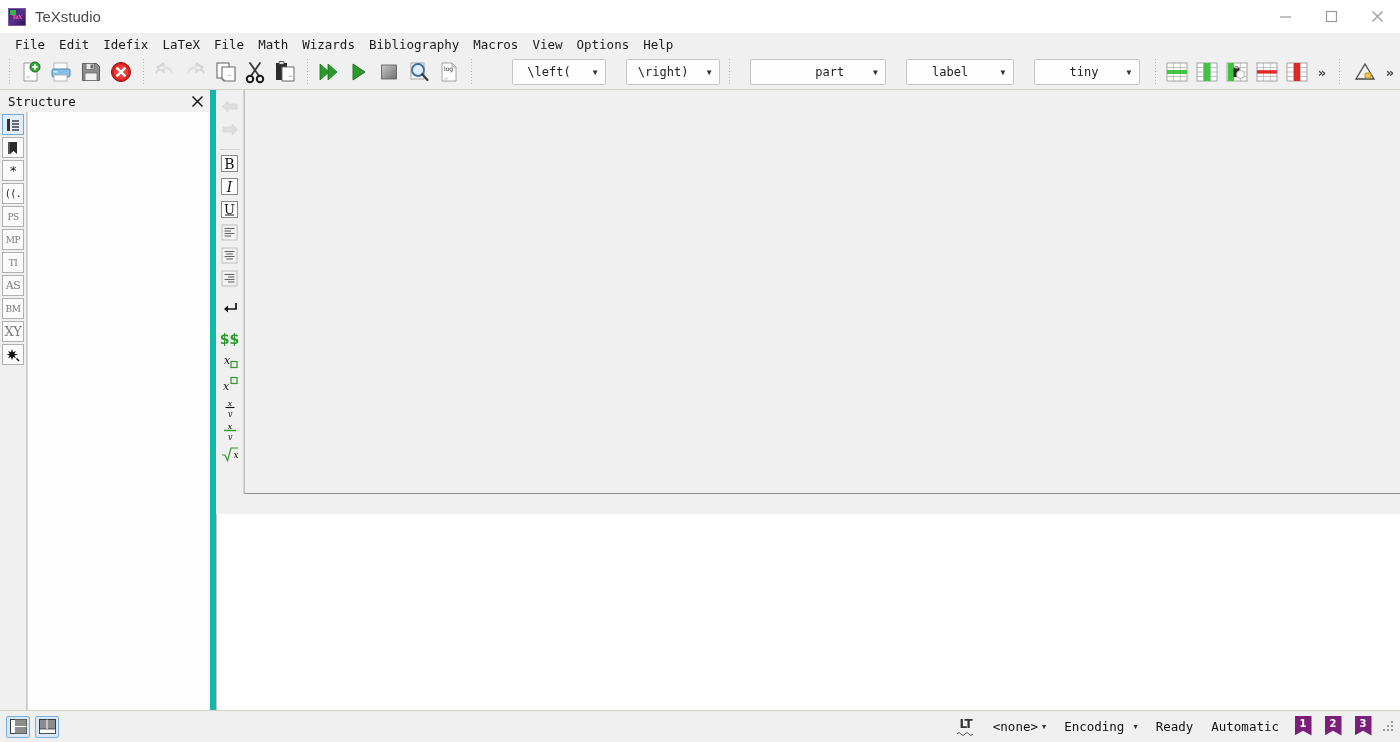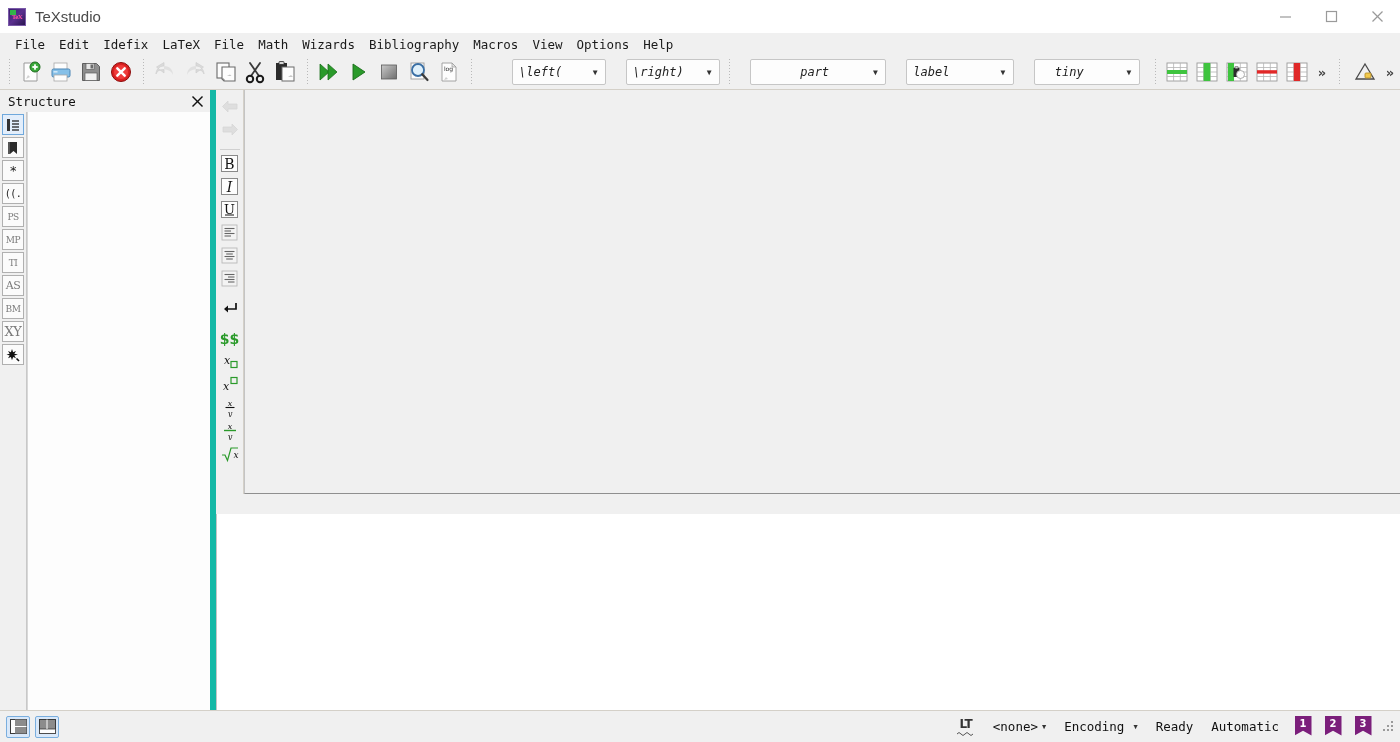--- a/index.html
+++ b/index.html
@@ -67,21 +67,21 @@
   }
   .tb-btn svg { display:block; }
 
   
   .combo {
     height:26px; display:flex; align-items:center; background:#fdfdfd;
     border:1px solid #c6c6c6; border-radius:2px; margin:0 2px;
     font-family:"DejaVu Sans Mono","Liberation Mono", monospace;
     font-size:12px; color:#222;
   }
-  .combo .cval { flex:1; padding:0 6px; white-space:nowrap;font-style:italic; }
+  .combo .cval { flex:1; text-align:center; padding:0 6px; white-space:nowrap; }
   .combo .carrow {
     width:20px; display:flex; align-items:center; justify-content:center;
     color:#333; font-size:8px;
   }
   .combo-paren { width:98px; }
   .combo-part { width:140px;padding-left:43px; }
   .combo-label { width:112px; }
   .combo-size { width:110px;padding-left:14px; }
 
   .tb-chev {

